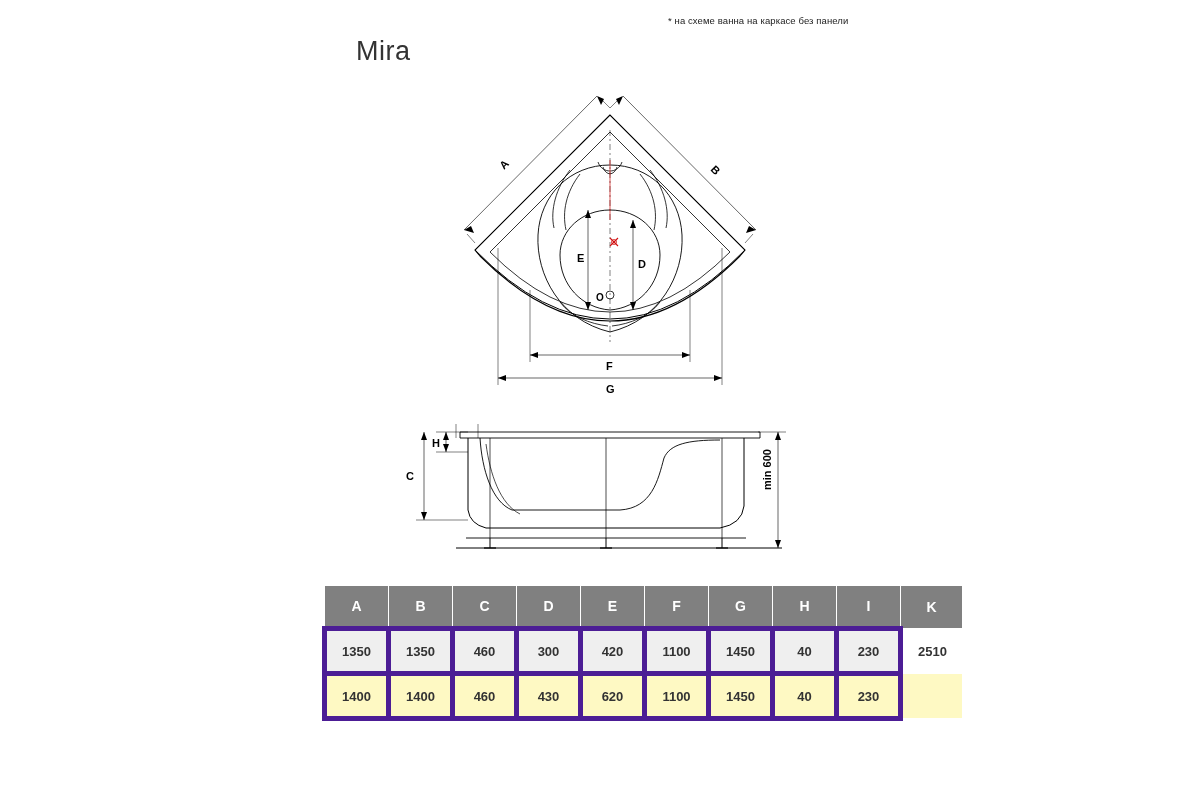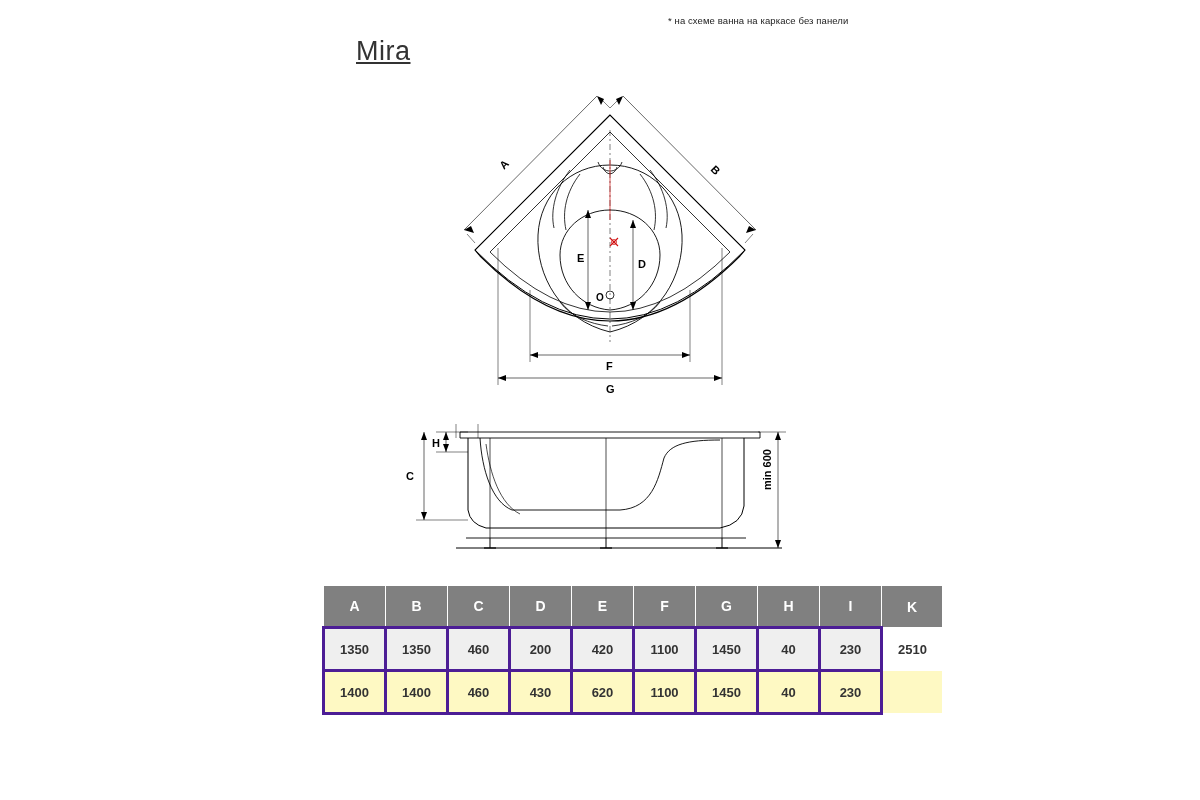--- a/index.html
+++ b/index.html
@@ -31,21 +31,20 @@
     letter-spacing: 0.1px;
   }
   .product-title {
     position: absolute;
     left: 356px;
     top: 36px;
     font-size: 27px;
     font-weight: 400;
     color: #333;
     letter-spacing: 0.5px;
-    text-decoration: underline;
   }
   .dwg-top {
     position: absolute;
     left: 420px;
     top: 70px;
     width: 420px;
     height: 330px;
   }
   .dwg-side {
     position: absolute;
@@ -73,21 +72,21 @@
     width: 57px;
     height: 38px;
     text-align: center;
     vertical-align: middle;
   }
   .spec-table td {
     background: #efefef;
     color: #333;
     font-weight: bold;
     font-size: 13px;
-    border: 3px solid #4c1d95;
+    border: 5px solid #4c1d95;
     width: 57px;
     height: 38px;
     text-align: center;
     vertical-align: middle;
   }
   .spec-table tr.alt td {
     background: #fef9c3;
   }
   .spec-table td.empty {
     background: #ffffff;
@@ -259,21 +258,21 @@
         <th>H</th>
         <th>I</th>
         <th>K</th>
       </tr>
     </thead>
     <tbody>
       <tr>
         <td>1350</td>
         <td>1350</td>
         <td>460</td>
-        <td>200</td>
+        <td>300</td>
         <td>420</td>
         <td>1100</td>
         <td>1450</td>
         <td>40</td>
         <td>230</td>
         <td class="empty">2510</td>
       </tr>
       <tr class="alt">
         <td>1400</td>
         <td>1400</td>

